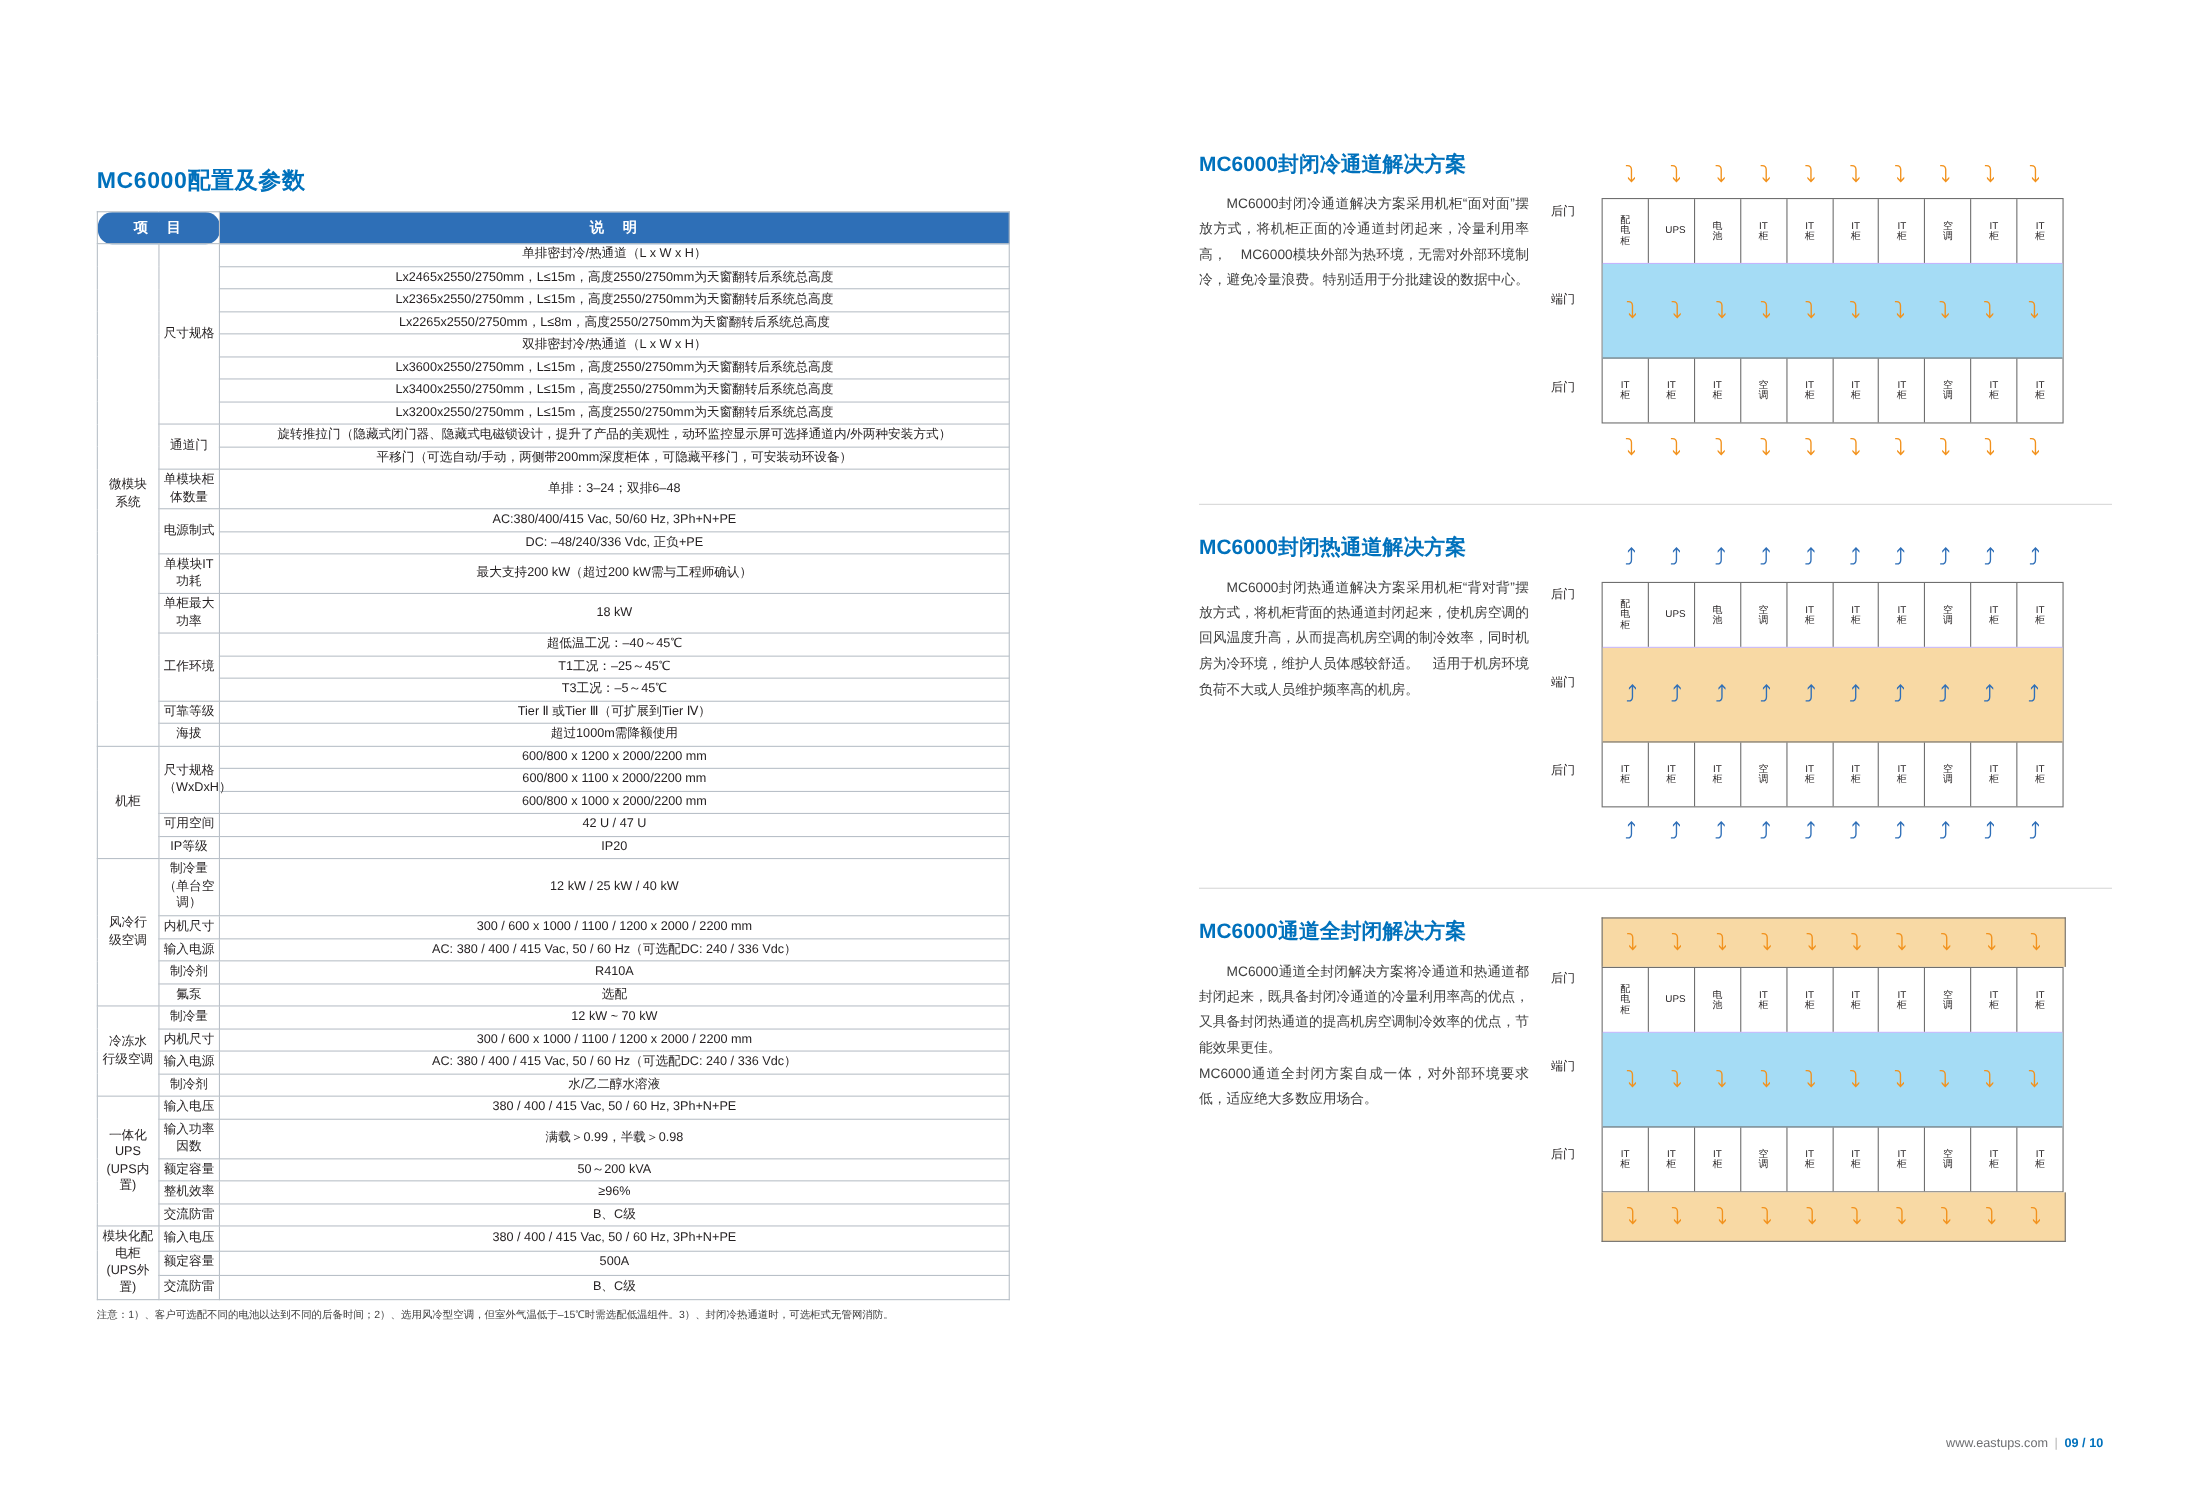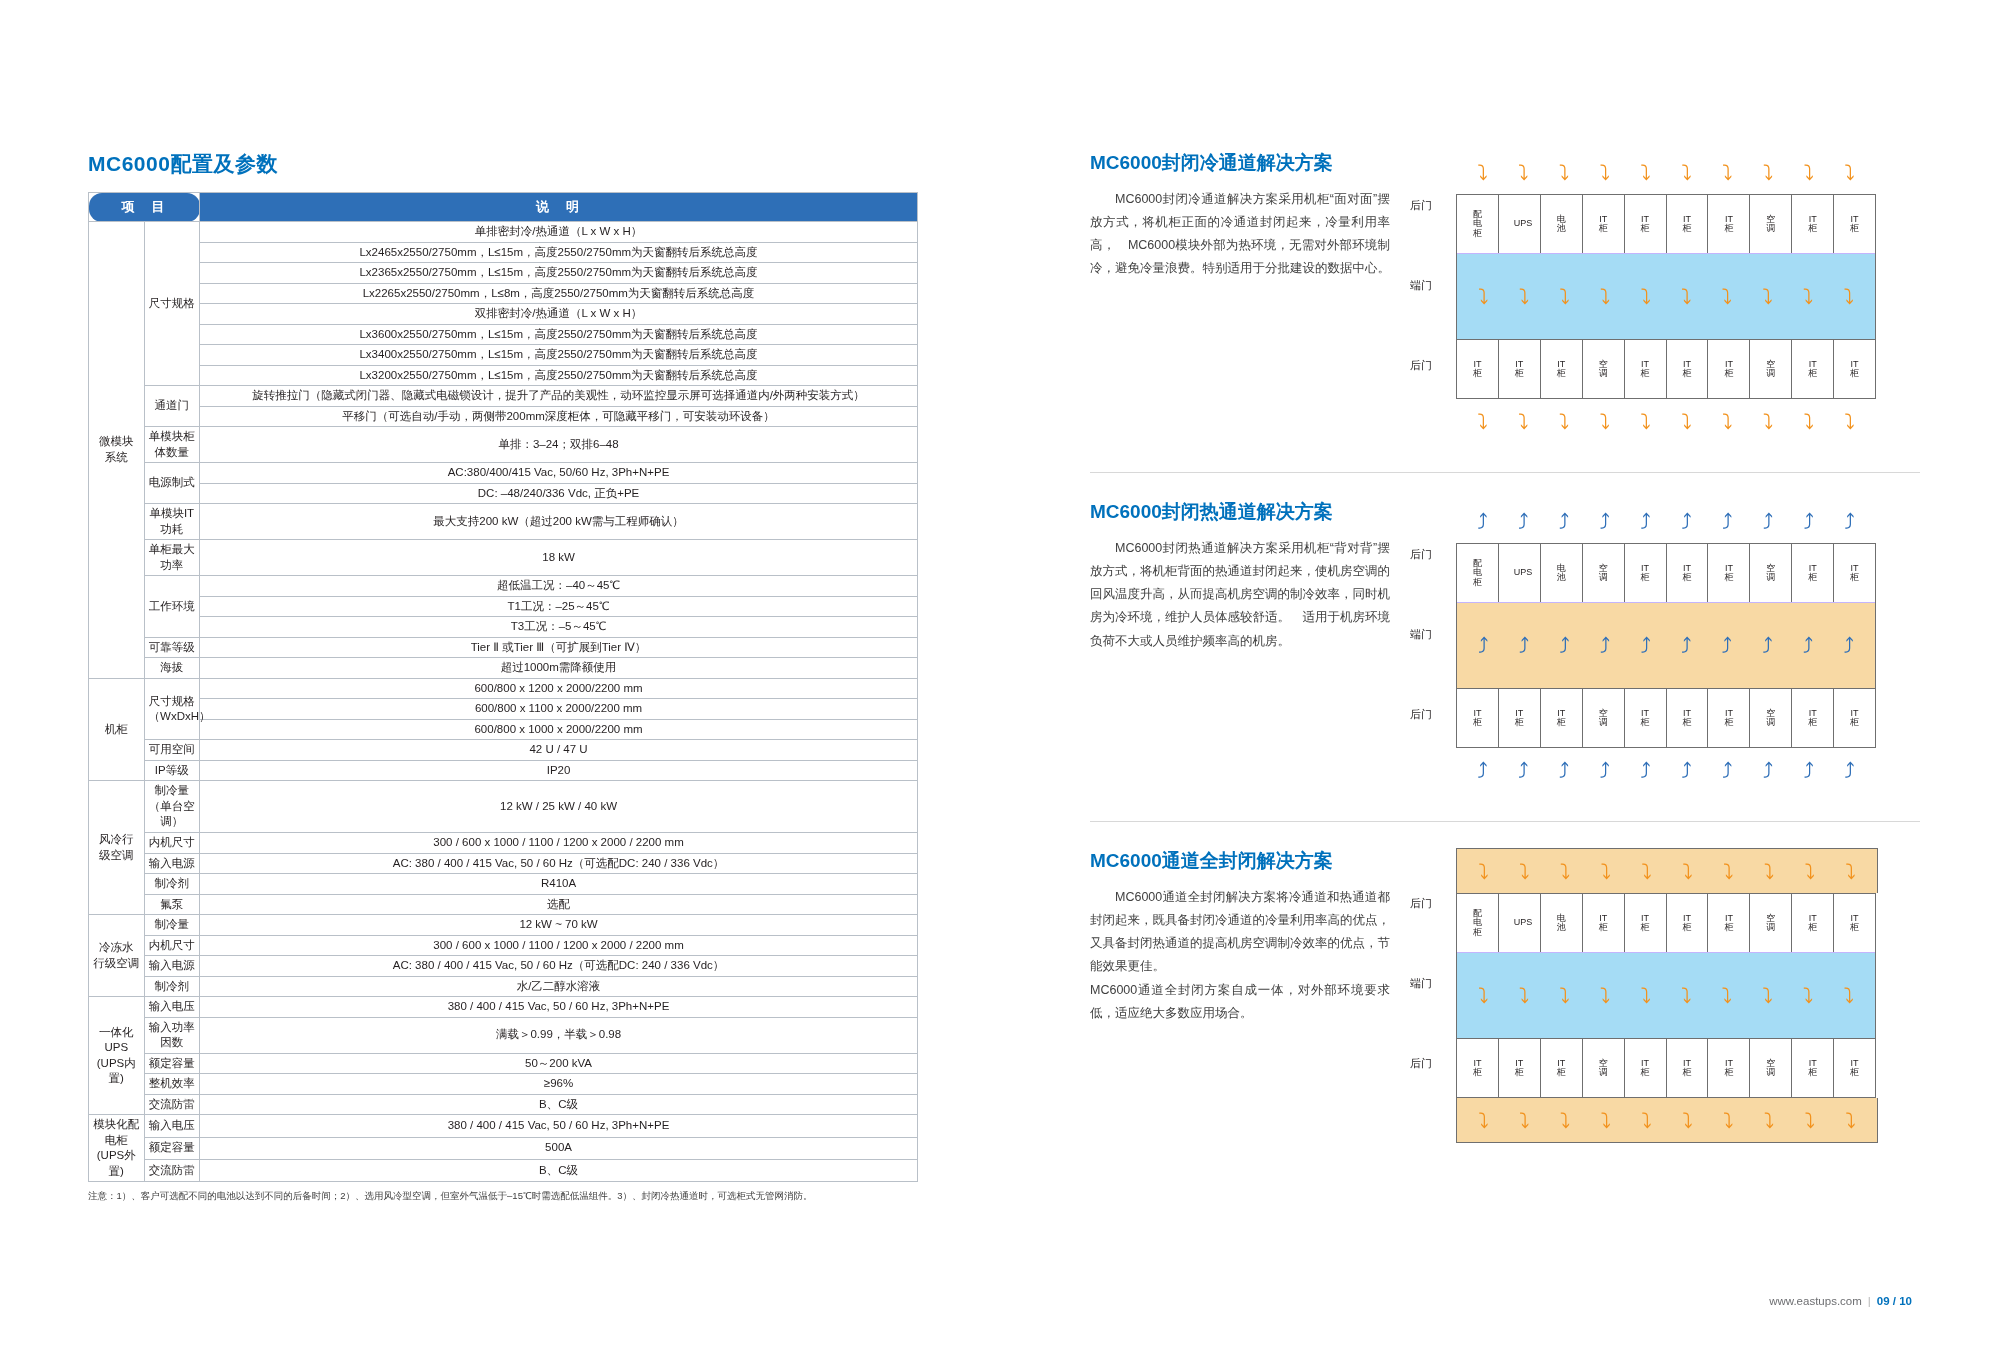--- a/index.html
+++ b/index.html
@@ -12,21 +12,21 @@
   table.spec{border-collapse:collapse;width:830px;table-layout:fixed;}
   table.spec td,table.spec th{border:1px solid #b9c0c8;font-size:11.5px;line-height:1.35;padding:2px 4px;text-align:center;vertical-align:middle;color:#231f20;}
   table.spec thead th{background:#2e6fb7;color:#ffffff;font-weight:bold;font-size:13px;height:24px;letter-spacing:2px;}
   .c1{width:88px;border-radius:13px;}
   .c2{width:124px;}
   .c3{width:618px;}
   .grp{font-size:12px;line-height:1.5;margin-left:48px;}
   .note{margin-top:7px;font-size:9.5px;color:#3c3c3c;line-height:1.5;}
 
   
-  .right{position:absolute;left:1090px;top:150px;width:830px;}
+  .right{position:absolute;left:1090px;top:136px;width:830px;}
   .sect{position:relative;margin-bottom:6px;}
   .sect-head{font-size:19px;font-weight:bold;color:#0071bc;margin-bottom:12px;}
   .sect-body{font-size:12.5px;line-height:1.85;color:#404040;width:300px;text-indent:25px;text-align:justify;}
   .divider{width:830px;height:1px;background:#d8d8d8;margin:22px 0 26px 0;}
 
   
   .diagram{position:absolute;left:320px;top:0;width:490px;}
   .diag-wrap{position:relative;}
   .room{border:1px solid #6f6f6f;width:420px;margin-left:46px;box-sizing:border-box;background:#fff;}
   .rackrow{display:flex;height:58px;border-bottom:1px solid #c4b5fd;}
@@ -39,21 +39,21 @@
   .aisle.hot{background:#f8d9a4;}
   .openband{height:44px;display:flex;align-items:center;justify-content:center;}
   .openband.hotfill{background:#f8d9a4;}
   .lbl{position:absolute;left:0;font-size:11px;color:#231f20;width:42px;text-align:left;}
   .arrowrow{display:flex;justify-content:space-around;align-items:center;width:100%;padding:0 6px;box-sizing:border-box;}
   .arrow{font-size:21px;line-height:1;}
   .orange{color:#f2921d;}
   .blue{color:#2f6fb8;}
 
   
-  .footer{position:absolute;right:88px;bottom:59px;font-size:11.5px;color:#6d6e71;}
+  .footer{position:absolute;right:88px;bottom:48px;font-size:11.5px;color:#6d6e71;}
   .footer .pg{color:#0071bc;font-weight:bold;}
   .footer .sep{color:#b5b5b5;margin:0 6px;}
 </style>
 </head>
 <body>
 
 <div class="page">
 
   <div class="left">
     <div class="title">MC6000配置及参数</div>

